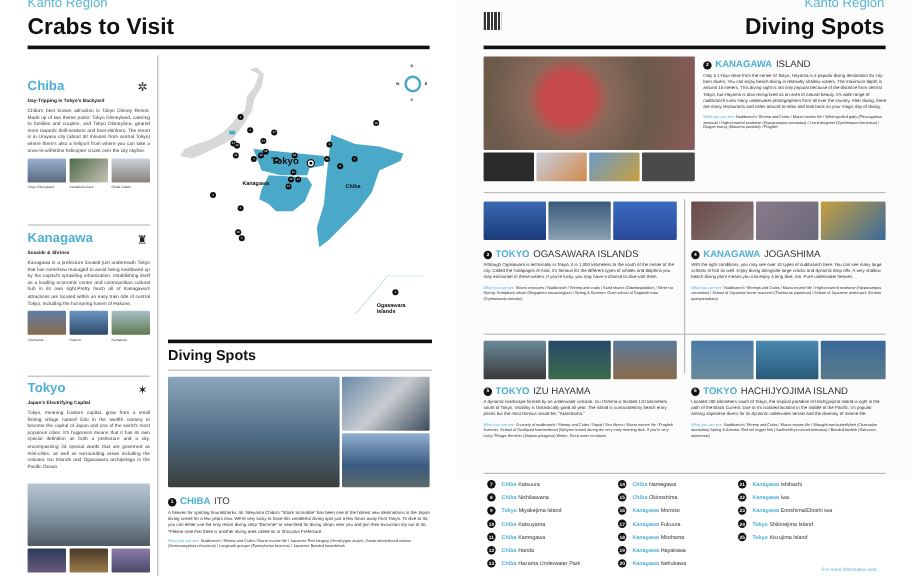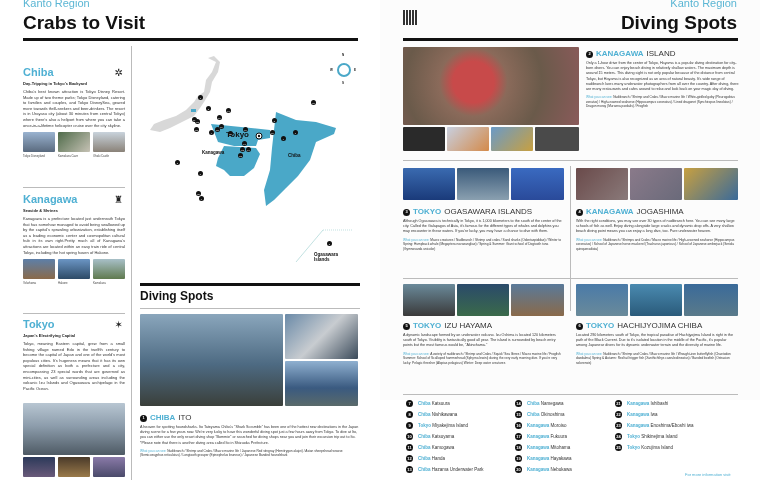--- a/index.html
+++ b/index.html
@@ -223,21 +223,21 @@
     <div class="sp-see"><span class="lbl">What you can see:</span> <span>A variety of nudibranch / Shrimp and Crabs / Squid / Sea liferes / Macro marine life / Frogfish Summer: School of Scalloped hammerhead (Sphyrna lewini) during the very early morning dive. If you're very lucky: Pelagic thresher (Alopias pelagicus) Winter: Deep water creatures</span></div>
   </div>
 
   <div class="photo" style="left:196px;top:284px;width:52px;height:32px;background:linear-gradient(#4a7aa8,#6a8a9a)"></div>
   <div class="photo" style="left:250px;top:284px;width:52px;height:32px;background:linear-gradient(#4a8ab0,#2a5a7a)"></div>
   <div class="photo" style="left:304px;top:284px;width:54px;height:32px;background:linear-gradient(#3a6a9a,#5a7a8a)"></div>
   <div style="position:absolute;left:196px;top:322px;width:162px">
     <div class="spot-h">
       <span class="num">6</span>
       <span class="pref">TOKYO</span>
-      <span class="place">HACHIJYOJIMA CHIBA</span>
+      <span class="place">HACHIJYOJIMA ISLAND</span>
     </div>
     <div class="sp-body">Located 290 kilometers south of Tokyo, the tropical paradise of Hachijyojima Island is right in the path of the Black Current. Due to it's isolated location in the middle of the Pacific, it's popular among Japanese divers for its dynamic underwater terrain and the diversity of marine life.</div>
     <div class="sp-see"><span class="lbl">What you can see:</span> <span>Nudibranch / Shrimp and Crabs / Macro marine life / Wrought-iron butterflyfish (Chaetodon daedalma) Spring &amp; Autumn: Red tail trigger fish (Xanthichthys caeruleolineatus) / Banded boxfish (Ostracion solorensis)</span></div>
   </div>
 
   <div class="hr" style="left:23px;top:394px;width:335px"></div>
 
   <div id="list-col-0" style="position:absolute;left:26px;top:398px;width:110px">
       <div class="list-item">
         <span class="num">7</span>

